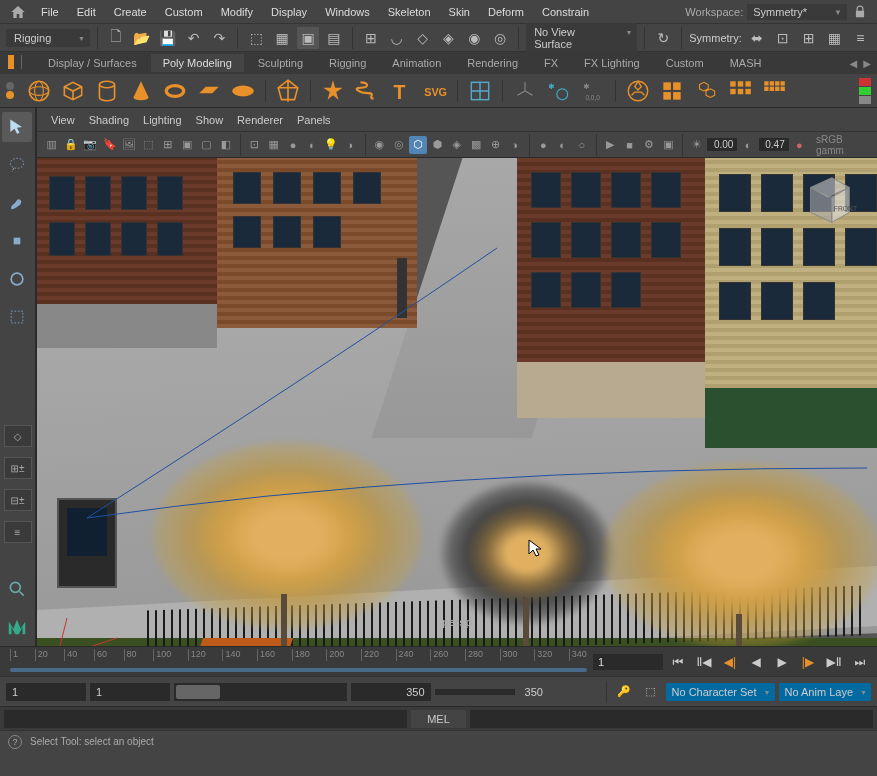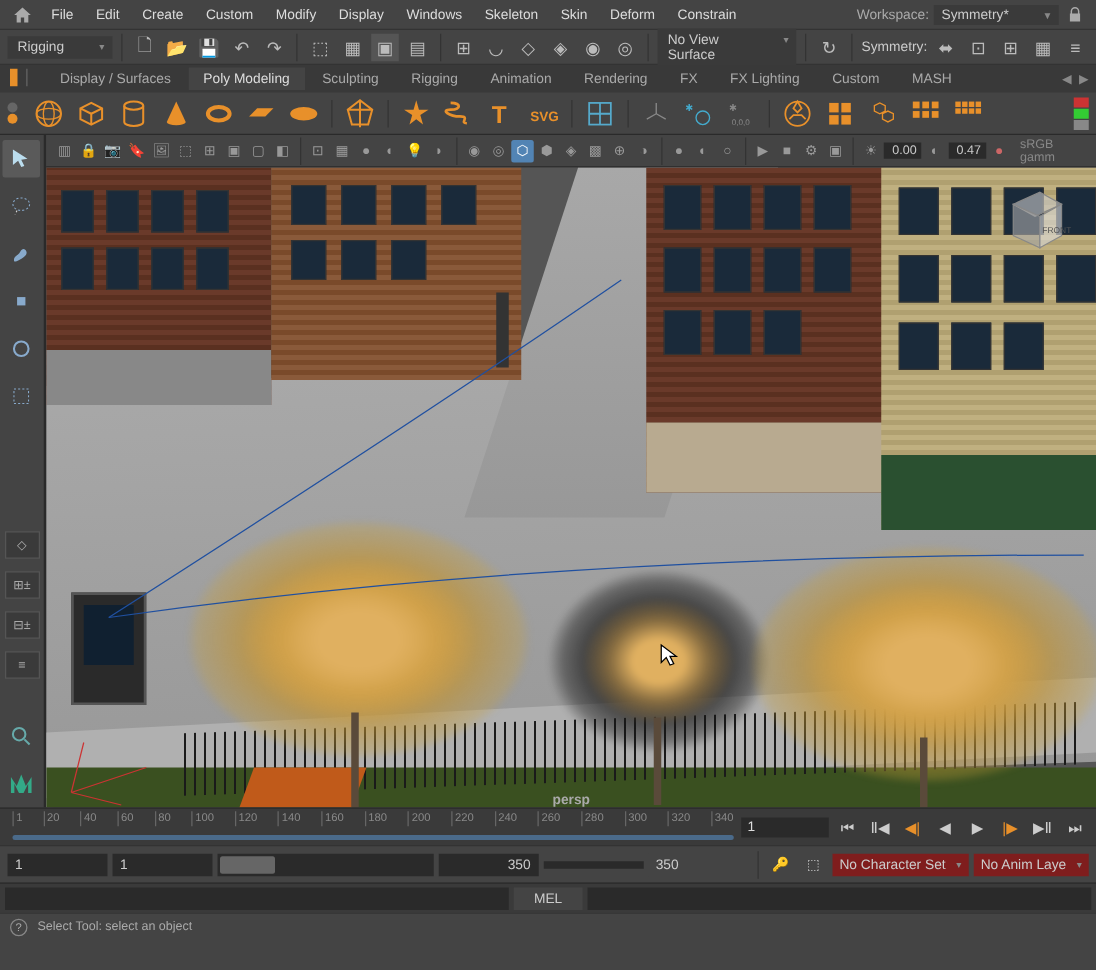--- a/index.html
+++ b/index.html
@@ -55,36 +55,36 @@
 .tan { background: repeating-linear-gradient(0deg,#c0b080 0 4px,#b0a070 4px 8px); }
 .win { position: absolute; background: #1a2a3a; border: 1px solid #333; }
 .grass { position: absolute; background: #3a5020; }
 .tree { position: absolute; width: 180px; height: 200px; }
 .tree .crown { position: absolute; width: 100%; height: 75%; background: radial-gradient(#d0a040 8%, #c09030 30%, rgba(200,160,60,.3) 65%, transparent 70%); border-radius: 50%; filter: blur(2px); }
 .tree .crown::after { content:""; position:absolute; inset:10%; background: radial-gradient(#e0b060 20%, transparent 60%); border-radius:50%; }
 .tree.dark .crown { background: radial-gradient(#1a1a1a 30%, rgba(20,20,20,.4) 60%, transparent 70%); }
 .tree .trunk { position: absolute; left: 48%; top: 60%; width: 6px; height: 35%; background: #5a4a3a; }
 .fence { position: absolute; background: repeating-linear-gradient(90deg,#1a1a1a 0 2px,transparent 2px 8px); height: 50px; }
 .cursor { position: absolute; left: 490px; top: 380px; }
-.cam-label { position: absolute; bottom: 0; left: 50%; transform: translateX(-50%); color: #aaa; font-size: 11px; font-weight: bold; }
+.cam-label { position: absolute; bottom: 18px; left: 50%; transform: translateX(-50%); color: #aaa; font-size: 11px; font-weight: bold; }
 .viewcube { position: absolute; right: 20px; top: 12px; width: 58px; height: 58px; }
 .timeline { height: 30px; background: #3a3a3a; position: relative; display: flex; align-items: center; border-top: 1px solid #2a2a2a; }
 .ticks { position: absolute; left: 10px; right: 290px; top: 2px; display: flex; justify-content: space-between; }
 .ticks span { font-size: 9px; color: #888; border-left: 1px solid #666; padding-left: 2px; height: 12px; }
 .tl-bar { position: absolute; left: 10px; right: 290px; bottom: 4px; height: 4px; background: #4a6a8a; border-radius: 2px; }
 .play-ctrl { position: absolute; right: 6px; display: flex; align-items: center; gap: 4px; }
 .play-ctrl .frame-in { width: 70px; background: #2a2a2a; color: #ddd; padding: 2px 5px; font-size: 11px; }
 .play-ctrl .pc { width: 22px; height: 20px; display: flex; align-items: center; justify-content: center; cursor: pointer; color: #ccc; font-size: 12px; }
 .play-ctrl .pc.key { color: #e8902a; }
 .range-row { height: 30px; background: #444; display: flex; align-items: center; gap: 4px; padding: 4px 6px; border-top: 1px solid #333; }
 .range-row .rin { width: 80px; background: #2a2a2a; color: #ccc; padding: 3px 6px; font-size: 11px; }
 .range-row .rslider { flex: 1.3; background: #2a2a2a; height: 18px; position: relative; }
 .range-row .rslider .thumb { position: absolute; left: 2px; top: 2px; width: 44px; height: 14px; background: #666; border-radius: 2px; }
 .range-row .plain { width: 80px; background: #444; color: #ccc; padding: 3px 6px; font-size: 11px; }
-.range-row .dd2 { background: #7f1d1d; padding: 3px 18px 3px 6px; color: #ccc; position: relative; font-size: 11px; }
+.range-row .dd2 { background: #0369a1; padding: 3px 18px 3px 6px; color: #ccc; position: relative; font-size: 11px; }
 .range-row .dd2::after { content: "▼"; font-size: 7px; position: absolute; right: 4px; top: 6px; color: #888; }
 .cmdline { height: 24px; background: #3a3a3a; display: flex; align-items: center; border-top: 1px solid #2a2a2a; }
 .cmdline .lbl { background: #444; padding: 3px 16px; color: #ccc; font-size: 11px; }
 .cmdline .cin { flex: 1; background: #2a2a2a; height: 18px; margin: 0 4px; }
 .help { height: 22px; background: #444; display: flex; align-items: center; padding: 0 8px; gap: 8px; color: #aaa; font-size: 10px; border-top: 1px solid #333; }
 .help .q { width: 14px; height: 14px; border-radius: 50%; border: 1px solid #888; display: flex; align-items: center; justify-content: center; font-size: 9px; }
 </style>
 </head>
 <body>
 
@@ -352,20 +352,28 @@
         </svg>
       </div>
     <div class="tool">
         <svg width="22" height="22" viewBox="0 0 24 24" fill="#3a8">
           <path d="M3 20V6l5 8 4-10 4 10 5-8v14h-3V12l-4 8h-4l-4-8v8z"></path>
         </svg>
       </div>
   </div>
 
   <div class="viewport-wrap">
+    <div class="panel-menu">
+      <span>View</span>
+      <span>Shading</span>
+      <span>Lighting</span>
+      <span>Show</span>
+      <span>Renderer</span>
+      <span>Panels</span>
+    </div>
     <div class="panel-tb">
       <span class="pb">▥</span>
       <span class="pb">🔒</span>
       <span class="pb">📷</span>
       <span class="pb">🔖</span>
       <span class="pb">🖼</span>
       <span class="pb">⬚</span>
       <span class="pb">⊞</span>
       <span class="pb">▣</span>
       <span class="pb">▢</span>

